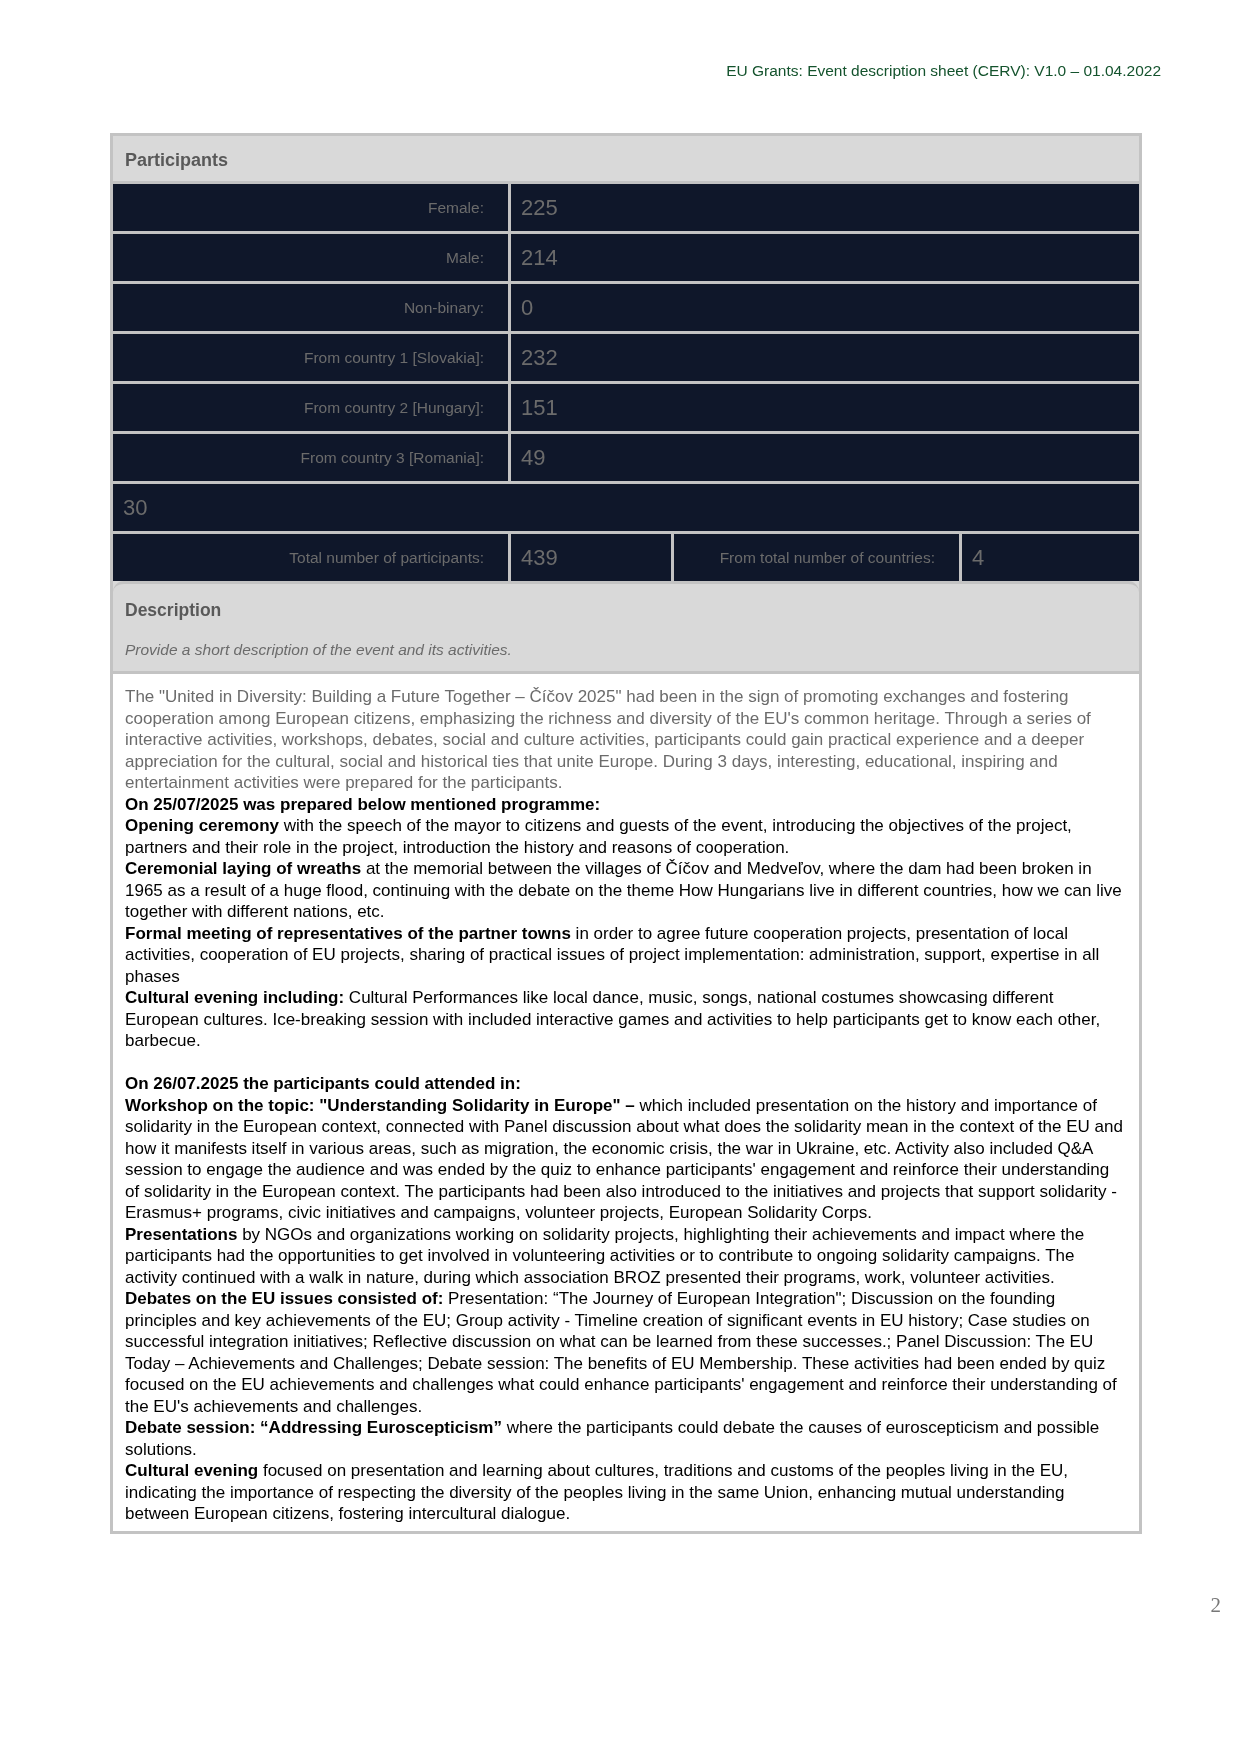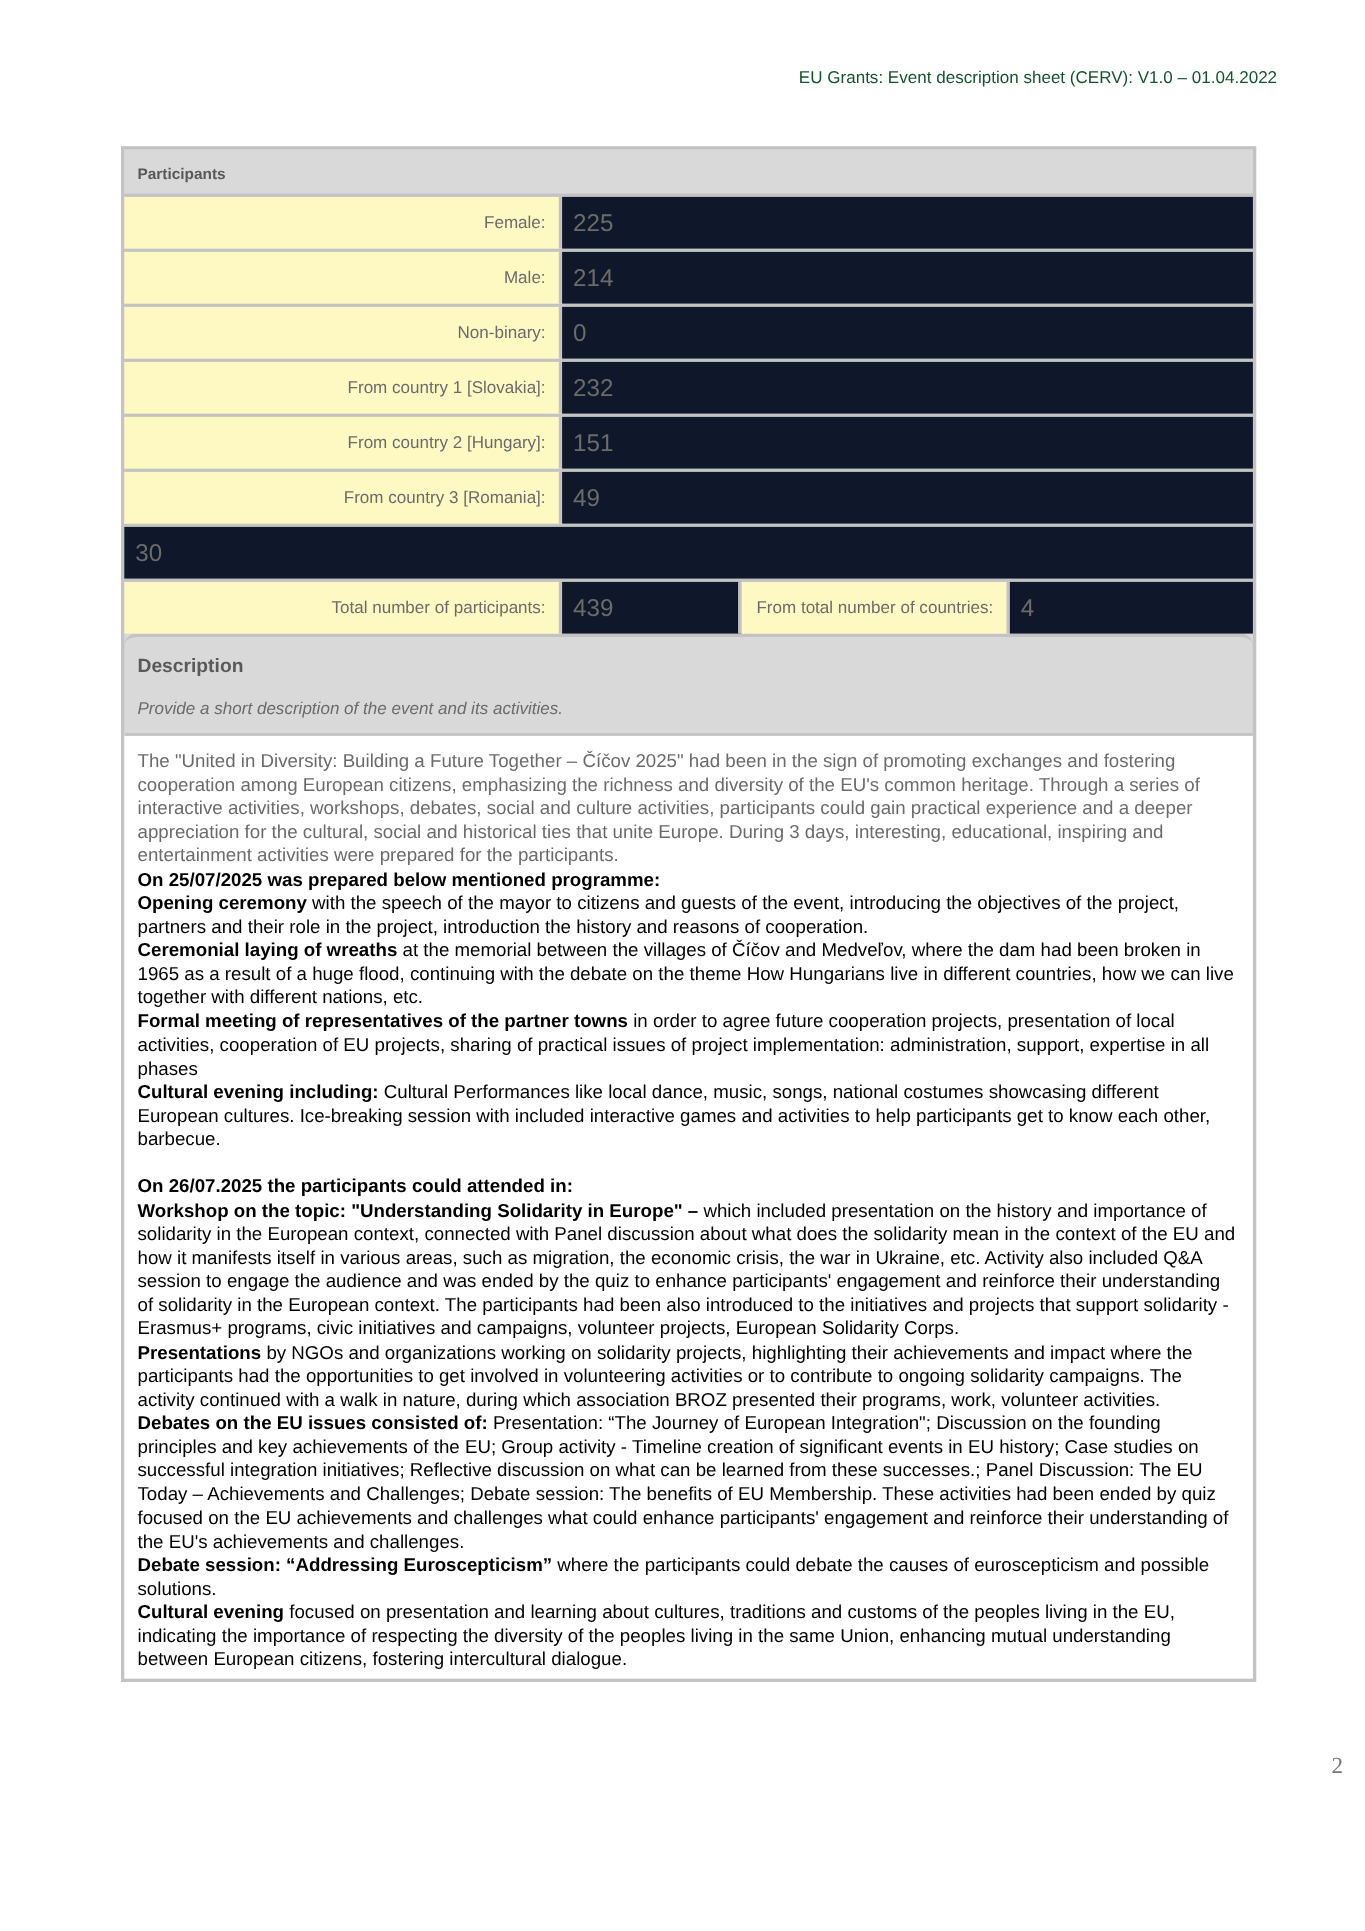--- a/index.html
+++ b/index.html
@@ -10,34 +10,34 @@
   .page-header {
     position: absolute; top: 62px; right: 80px;
     font-size: 15.5px; color: #14532d;
   }
   .form {
     position: absolute; left: 110px; top: 133px; width: 1032px;
     border: 3px solid #c3c3c3; box-sizing: border-box; background: #d9d9d9;
   }
   .section-head {
     background: #d9d9d9; padding: 14px 12px 10px 12px; color: #595959;
-    font-weight: bold; font-size: 14px;
+    font-weight: bold; font-size: 18px;
   }
   .row { display: flex; border-top: 3px solid #c3c3c3; height: 47px; box-sizing: content-box; }
   .label {
-    width: 398px; background: #fef9c3; text-align: right; box-sizing: border-box;
-    padding-right: 12px; display: flex; align-items: center; justify-content: flex-end;
+    width: 398px; background: #0f172a; text-align: right; box-sizing: border-box;
+    padding-right: 24px; display: flex; align-items: center; justify-content: flex-end;
     font-size: 15.5px; color: #6b6b6b; border-right: 3px solid #c3c3c3;
   }
   .value {
     flex: 1; background: #0f172a; display: flex; align-items: center; padding-left: 10px;
     font-size: 22px; color: #6b6b6b;
   }
   .value.narrow { flex: 0 0 150px; border-right: 3px solid #c3c3c3; }
-  .label.mid { width: 244px; }
+  .label.mid { width: 288px; }
   .desc-head { border-top: 3px solid #c3c3c3; padding: 16px 12px 12px 12px; border-radius: 11px; }
   .desc-head .title { font-weight: bold; font-size: 17.5px; color: #595959; }
   .desc-head .hint { font-style: italic; font-size: 15.5px; color: #6b6b6b; margin-top: 20px; }
   .desc-body {
     background: #fff; border-top: 3px solid #c3c3c3;
     padding: 12px 12px 6px 12px; font-size: 17px; line-height: 21.5px;
   }
   .intro { color: #6b6b6b; margin-bottom: 12px; }
   .desc-body p { margin: 0; }
   .desc-body b { font-weight: bold; }

